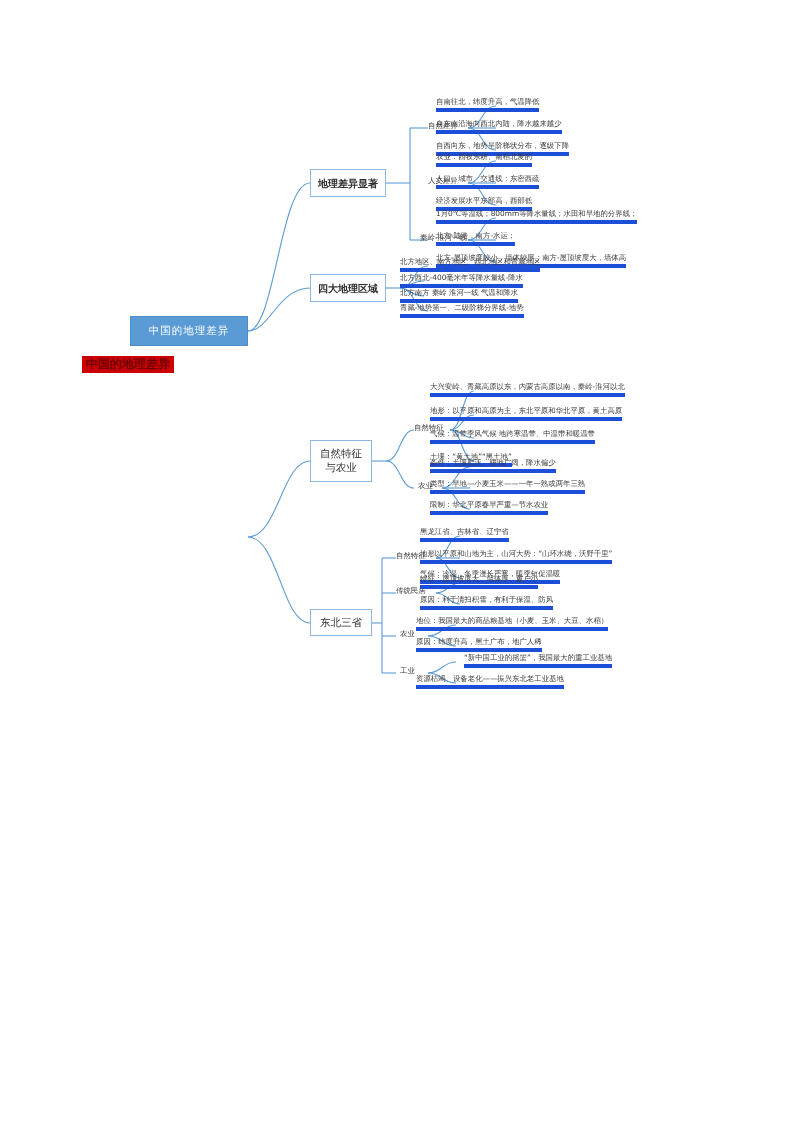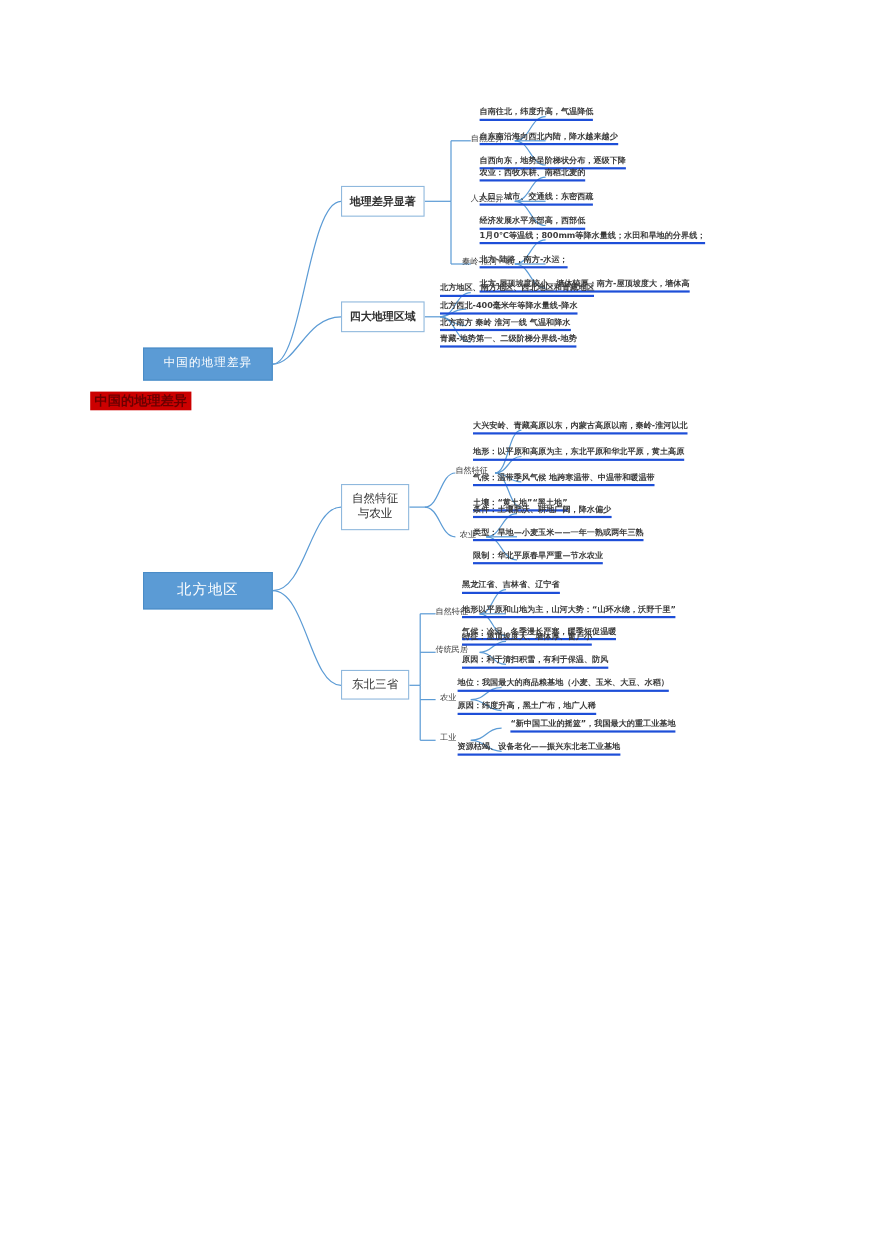--- a/index.html
+++ b/index.html
@@ -61,24 +61,23 @@
     color: #3a3a3a;
     text-align: left;
     white-space: nowrap;
     line-height: 1.2;
   }
   
   .leaf {
     position: absolute;
     color: #3a3a3a;
     white-space: nowrap;
-    border-bottom: 2px solid #1d4ed8;
+    border-bottom: 4px solid #1d4ed8;
     padding-bottom: 1px;
     line-height: 1.15;
-    font-weight: bold;
   }
 
   
   #map1 { left: 110px; top: 88px; width: 572px; height: 235px; }
   #map1 .node-root { left: 20px; top: 228px; width: 118px; height: 30px;
                      font-size: 10.5px; }
   #map1 .node-branch { font-size: 10px; font-weight: bold; }
 
   
   #map2 { left: 110px; top: 378px; width: 572px; height: 320px; }
@@ -252,23 +251,20 @@
         <path d="M326 215 C 338 215, 338 226, 350 226"></path>
 
         <path d="M318 258 C 332 258, 332 247, 346 247"></path>
         <path d="M318 258 C 332 258, 332 268, 346 268"></path>
 
         <path d="M318 295 C 332 295, 332 284, 346 284"></path>
         <path d="M318 295 C 332 295, 332 305, 346 305"></path>
       </g>
     </svg>
 
-    <div class="node-root">
-      <span>北方地区</span>
-    </div>
 
     <div class="node-branch" style="left:200px; top:62px; width:62px; height:42px; flex-direction:column;">
       <span style="white-space:pre-line;">自然特征
 与农业</span>
     </div>
 
     <div class="node-branch" style="left:200px; top:231px; width:62px; height:27px;">
       <span>东北三省</span>
     </div>
 

